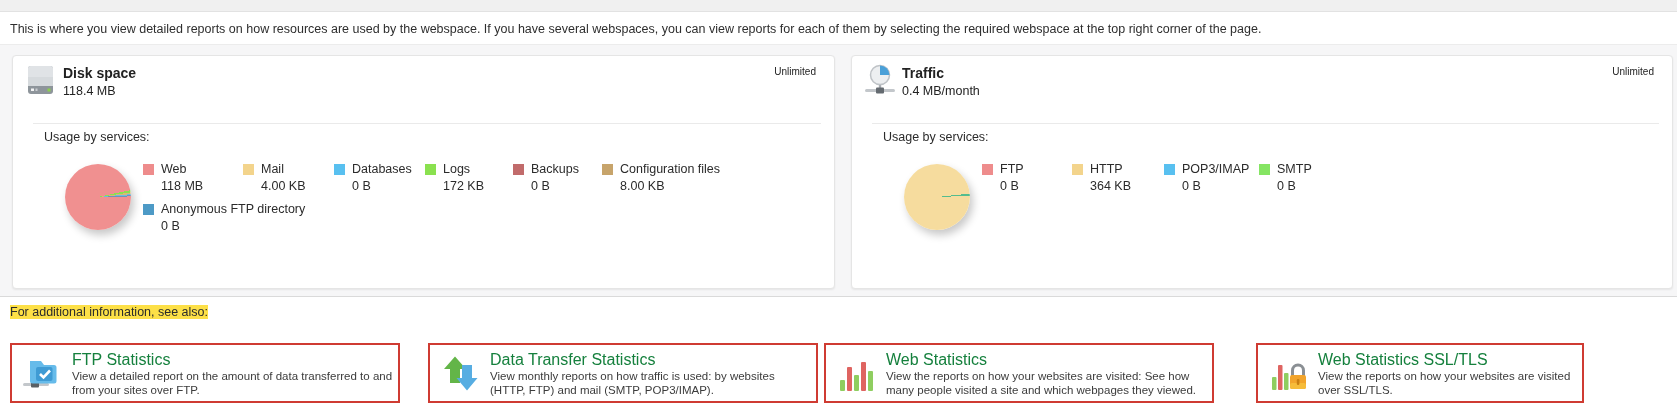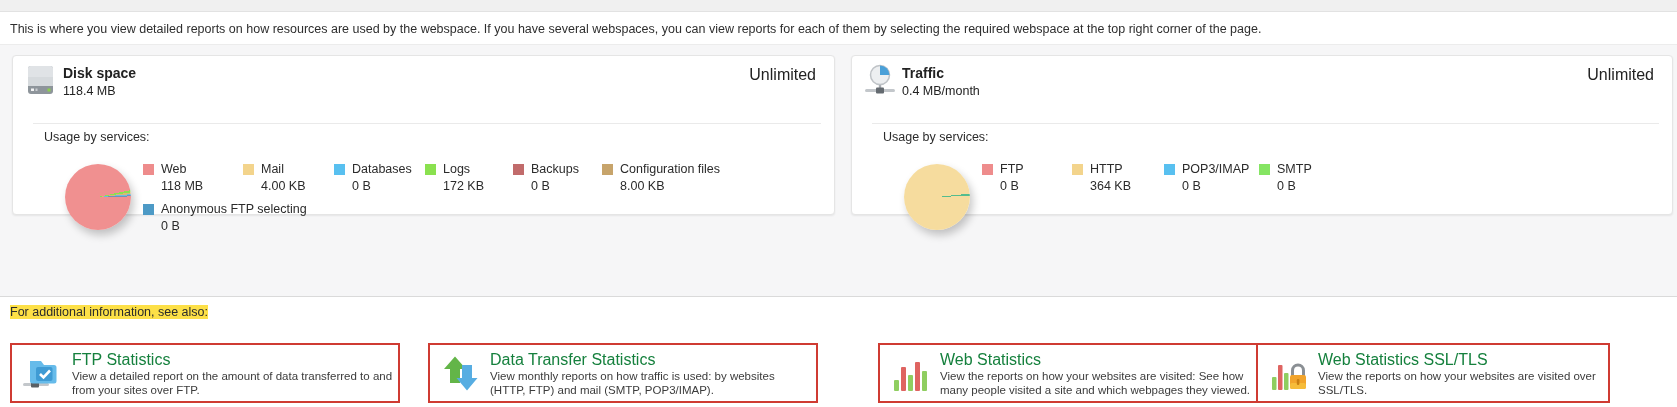--- a/index.html
+++ b/index.html
@@ -7,50 +7,50 @@
   body {
     position:relative; overflow:hidden; background:#ffffff;
     font-family:"Liberation Sans","DejaVu Sans",sans-serif; color:#2b2b2b;
   }
   .top-strip { position:absolute; left:0; top:0; width:100%; height:12px;
     background:#f0f0f0; border-bottom:1px solid #e2e2e2; }
   .intro { position:absolute; left:10px; top:22px; font-size:12.5px; color:#2e2e2e; white-space:nowrap; }
 
   .cards-zone { position:absolute; left:0; top:44px; width:100%; height:253px;
     background:#f6f6f7; border-top:1px solid #ececec; border-bottom:1px solid #dadada; }
-  .card { position:absolute; top:10px; height:160px; background:#fff;
+  .card { position:absolute; top:10px; height:234px; background:#fff;
     border:1px solid #e5e5e5; border-radius:4px; box-shadow:0 1px 2px rgba(0,0,0,.07); }
   .card.disk    { left:12px;  width:823px; }
   .card.traffic { left:851px; width:822px;padding-left:36px; }
   .card-icon  { position:absolute; left:12px; top:8px; width:32px; height:34px; }
   .card-title { position:absolute; left:50px; top:9px;  font-size:14px; font-weight:bold; color:#222; }
   .card-value { position:absolute; left:50px; top:28px; font-size:12.5px; color:#222; }
-  .card-limit { position:absolute; right:18px; top:10px; font-size:16px; color:#222; }
+  .card-limit { position:absolute; right:18px; top:10px; font-size:10px; color:#222; }
   .card-divider { position:absolute; left:20px; right:13px; top:67px; border-top:1px solid #eaeaea; }
   .usage-label { position:absolute; left:31px; top:74px; font-size:12.5px; }
 
   .pie { position:absolute; left:52px; top:108px; width:66px; height:66px;
     border-radius:50%; box-shadow:3px 5px 8px rgba(0,0,0,.22); }
 
   .legend { position:absolute; left:130px; top:106px; right:8px; }
   .lg-row { display:flex; }
   .lg-row.second { margin-top:9px; }
   .lg-item { font-size:12.5px; color:#2b2b2b; }
   .lg-head { display:flex; align-items:center; }
   .swatch { width:11px; height:11px; margin-right:7px; flex:none; }
   .lg-value { padding-left:18px; margin-top:3px; }
 
   .see-also { position:absolute; left:10px; top:305px; font-size:12.5px; color:#2b2b2b; background:#fde047; }
 
   .link-card { position:absolute; top:343px; height:60px; background:#fff;
     border:2px solid #cf3b32; cursor:pointer; }
   #link-0 { left:10px;   width:390px; }
   #link-1 { left:428px;  width:390px; }
-  #link-2 { left:878px;  width:390px; }
-  #link-3 { left:1256px; width:354px; }
+  #link-2 { left:824px;  width:390px; }
+  #link-3 { left:1256px; width:328px; }
   .link-icon  { position:absolute; left:11px; top:9px; width:40px; height:40px; }
   .link-title { position:absolute; left:60px; top:6px; font-size:16px; color:#15803d; }
   .link-desc  { position:absolute; left:60px; top:25px; right:5px;
     font-size:11.5px; line-height:13.5px; color:#3c3c3c; }
 </style>
 </head>
 <body>
 
 <div class="top-strip"></div>
 
@@ -115,21 +115,21 @@
               <span class="swatch" style="background-color: rgb(199, 164, 107);"></span>
               <span>Configuration files</span>
             </div>
           <div class="lg-value">8.00 KB</div>
         </div>
       </div>
       <div class="lg-row second">
         <div class="lg-item">
           <div class="lg-head">
               <span class="swatch" style="background-color: rgb(77, 154, 198);"></span>
-              <span>Anonymous FTP selecting</span>
+              <span>Anonymous FTP directory</span>
             </div>
           <div class="lg-value">0 B</div>
         </div>
       </div>
     </div>
   </div>
 
   <div class="card traffic">
     <svg class="card-icon" viewBox="0 0 32 34">
       <rect x="1" y="25" width="30" height="3" rx="1.5" fill="#c3c7cb"></rect>

